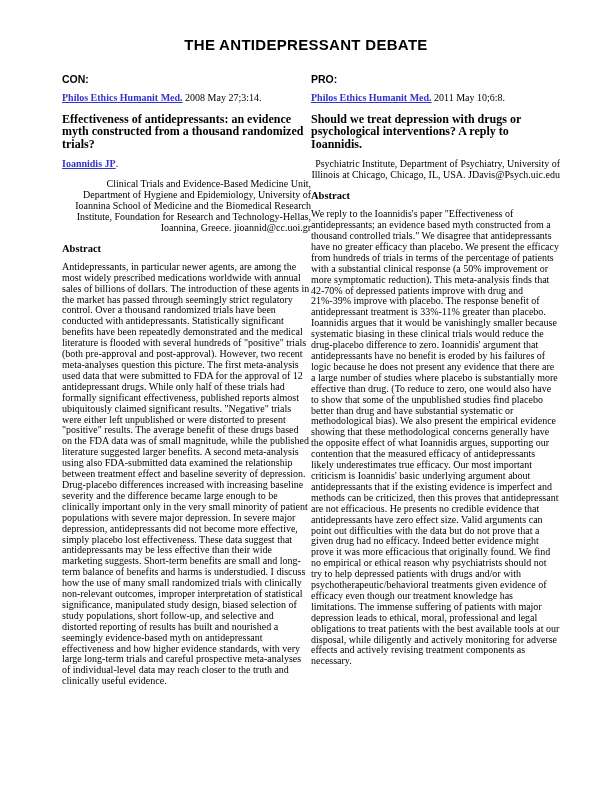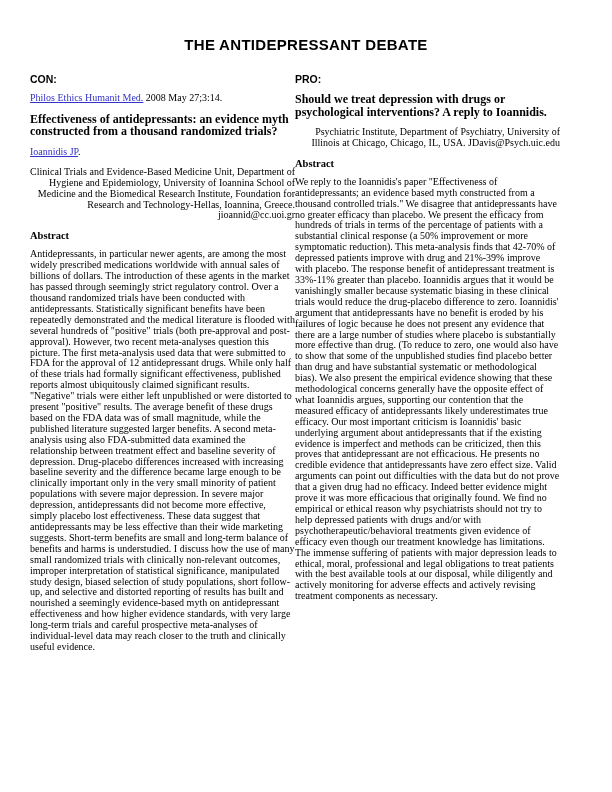--- a/index.html
+++ b/index.html
@@ -22,21 +22,21 @@
     font-weight: bold;
     font-size: 15px;
     letter-spacing: 0.3px;
     text-align: center;
     padding-top: 36px;
     margin: 0;
   }
   .columns {
     display: flex;
     gap: 0;
-    padding: 21px 52px 0 30px;
+    padding: 21px 52px 0 62px;
     box-sizing: border-box;
   }
   .column {
     flex: 1;
     min-width: 0;
     font-size: 10px;
     line-height: 10.9px;
     text-align: left;
   }
   .side-label {
@@ -68,20 +68,21 @@
     font-weight: bold;
     margin: 0 0 8px 0;
   }
   .abstract-text {
     margin: 0;
   }
   a.doc-link {
     color: #3333cc;
     text-decoration: underline;
     cursor: pointer;
+    font-weight: bold;
   }
 </style>
 </head>
 <body>
 
 <div class="page">
 
   <h1 class="doc-title">THE ANTIDEPRESSANT DEBATE</h1>
 
   <div class="columns">
@@ -98,20 +99,21 @@
       <p class="affiliation">Clinical Trials and Evidence-Based Medicine Unit, Department of Hygiene and Epidemiology, University of Ioannina School of Medicine and the Biomedical Research Institute, Foundation for Research and Technology-Hellas, Ioannina, Greece. jioannid@cc.uoi.gr</p>
 
       <h3 class="abstract-heading">Abstract</h3>
 
       <p class="abstract-text">Antidepressants, in particular newer agents, are among the most widely prescribed medications worldwide with annual sales of billions of dollars. The introduction of these agents in the market has passed through seemingly strict regulatory control. Over a thousand randomized trials have been conducted with antidepressants. Statistically significant benefits have been repeatedly demonstrated and the medical literature is flooded with several hundreds of "positive" trials (both pre-approval and post-approval). However, two recent meta-analyses question this picture. The first meta-analysis used data that were submitted to FDA for the approval of 12 antidepressant drugs. While only half of these trials had formally significant effectiveness, published reports almost ubiquitously claimed significant results. "Negative" trials were either left unpublished or were distorted to present "positive" results. The average benefit of these drugs based on the FDA data was of small magnitude, while the published literature suggested larger benefits. A second meta-analysis using also FDA-submitted data examined the relationship between treatment effect and baseline severity of depression. Drug-placebo differences increased with increasing baseline severity and the difference became large enough to be clinically important only in the very small minority of patient populations with severe major depression. In severe major depression, antidepressants did not become more effective, simply placebo lost effectiveness. These data suggest that antidepressants may be less effective than their wide marketing suggests. Short-term benefits are small and long-term balance of benefits and harms is understudied. I discuss how the use of many small randomized trials with clinically non-relevant outcomes, improper interpretation of statistical significance, manipulated study design, biased selection of study populations, short follow-up, and selective and distorted reporting of results has built and nourished a seemingly evidence-based myth on antidepressant effectiveness and how higher evidence standards, with very large long-term trials and careful prospective meta-analyses of individual-level data may reach closer to the truth and clinically useful evidence.</p>
     </section>
 
     <section class="column">
       <div class="side-label">PRO:</div>
 
+      <p class="citation"><a class="doc-link">Philos Ethics Humanit Med.</a><span> 2011 May 10;6:8.</span></p>
 
       <h2 class="article-title">Should we treat depression with drugs or psychological interventions? A reply to Ioannidis.</h2>
 
 
       <p class="affiliation">Psychiatric Institute, Department of Psychiatry, University of Illinois at Chicago, Chicago, IL, USA. JDavis@Psych.uic.edu</p>
 
       <h3 class="abstract-heading">Abstract</h3>
 
       <p class="abstract-text">We reply to the Ioannidis's paper "Effectiveness of antidepressants; an evidence based myth constructed from a thousand controlled trials." We disagree that antidepressants have no greater efficacy than placebo. We present the efficacy from hundreds of trials in terms of the percentage of patients with a substantial clinical response (a 50% improvement or more symptomatic reduction). This meta-analysis finds that 42-70% of depressed patients improve with drug and 21%-39% improve with placebo. The response benefit of antidepressant treatment is 33%-11% greater than placebo. Ioannidis argues that it would be vanishingly smaller because systematic biasing in these clinical trials would reduce the drug-placebo difference to zero. Ioannidis' argument that antidepressants have no benefit is eroded by his failures of logic because he does not present any evidence that there are a large number of studies where placebo is substantially more effective than drug. (To reduce to zero, one would also have to show that some of the unpublished studies find placebo better than drug and have substantial systematic or methodological bias). We also present the empirical evidence showing that these methodological concerns generally have the opposite effect of what Ioannidis argues, supporting our contention that the measured efficacy of antidepressants likely underestimates true efficacy. Our most important criticism is Ioannidis' basic underlying argument about antidepressants that if the existing evidence is imperfect and methods can be criticized, then this proves that antidepressant are not efficacious. He presents no credible evidence that antidepressants have zero effect size. Valid arguments can point out difficulties with the data but do not prove that a given drug had no efficacy. Indeed better evidence might prove it was more efficacious that originally found. We find no empirical or ethical reason why psychiatrists should not try to help depressed patients with drugs and/or with psychotherapeutic/behavioral treatments given evidence of efficacy even though our treatment knowledge has limitations. The immense suffering of patients with major depression leads to ethical, moral, professional and legal obligations to treat patients with the best available tools at our disposal, while diligently and actively monitoring for adverse effects and actively revising treatment components as necessary.</p>
     </section>

